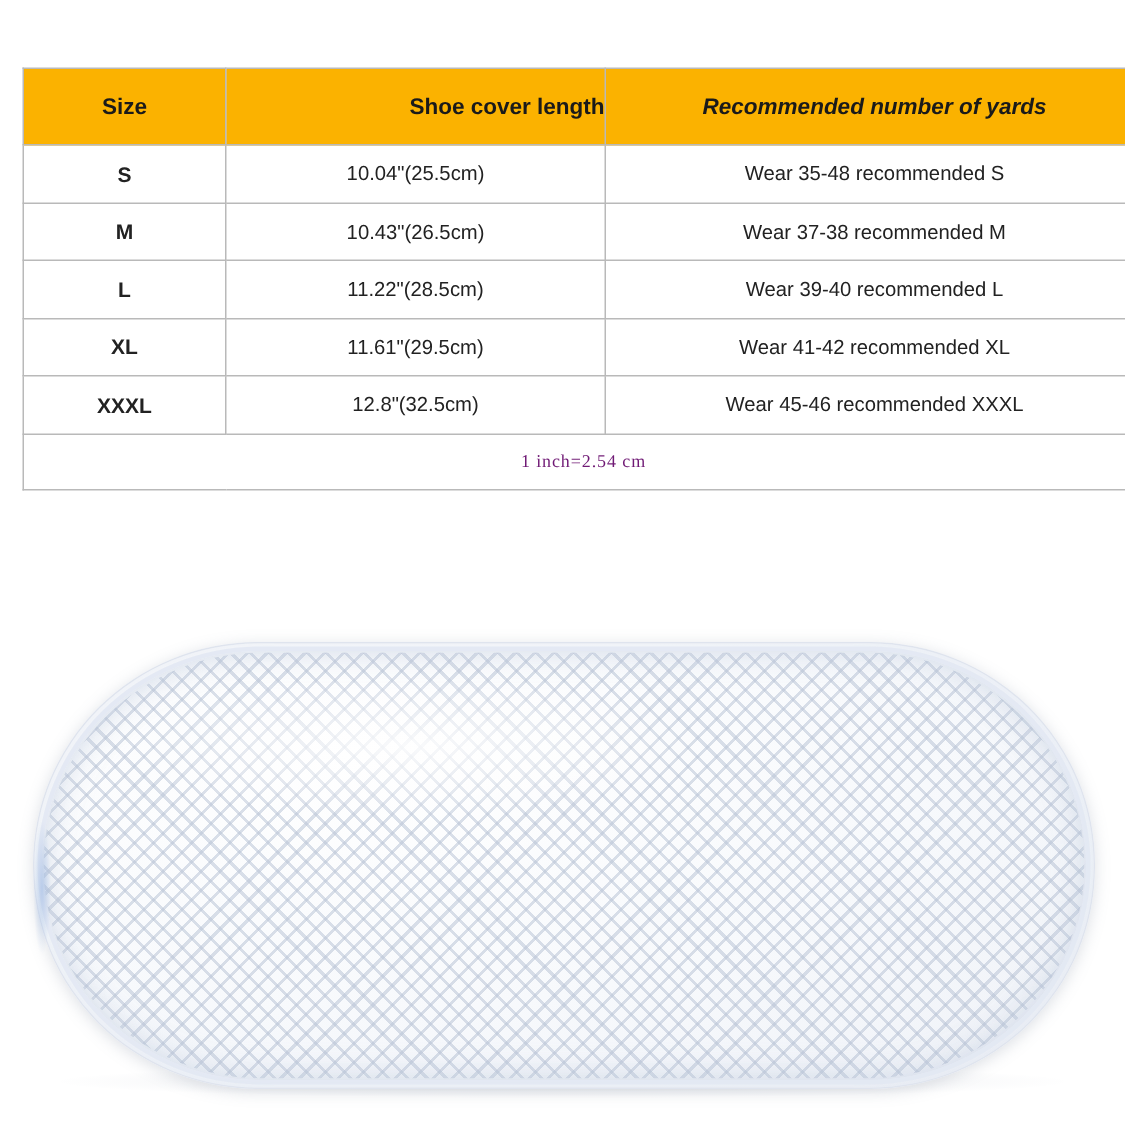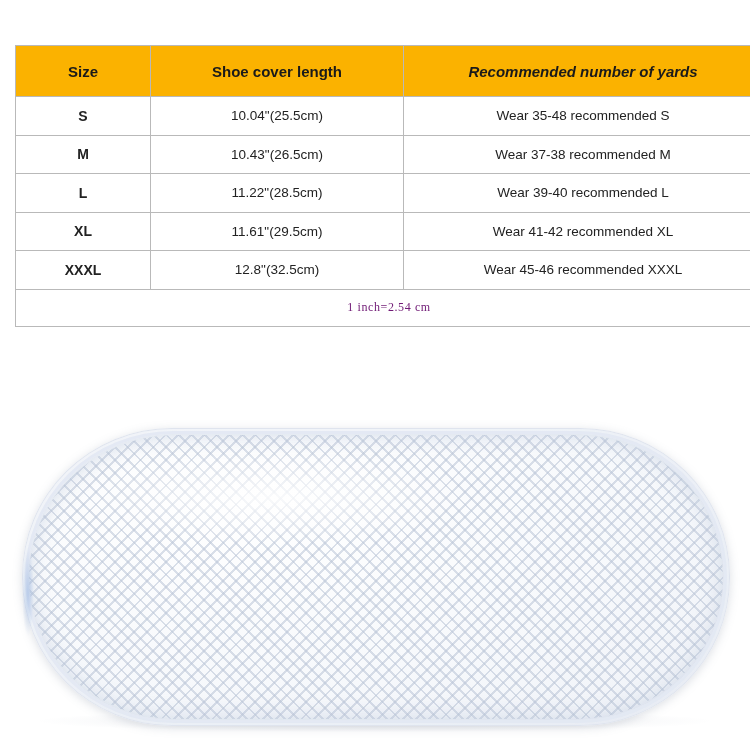--- a/index.html
+++ b/index.html
@@ -40,21 +40,21 @@
   }
   thead th {
     background: #FBB200;
     color: #1a1a1a;
     font-size: 15px;
     font-weight: bold;
     height: 50px;
     border-color: #d79a06;
   }
   thead th.c0 { width: 134px; }
-  thead th.c1 { width: 252px; }
+  thead th.c1 { width: 252px; text-align: right; }
   thead th.c2 { width: 358px; font-style: italic; }
 
   tbody td {
     height: 37.5px;
     font-size: 13.5px;
     color: #222;
   }
   tbody td.size-cell {
     font-weight: bold;
     font-size: 14px;

